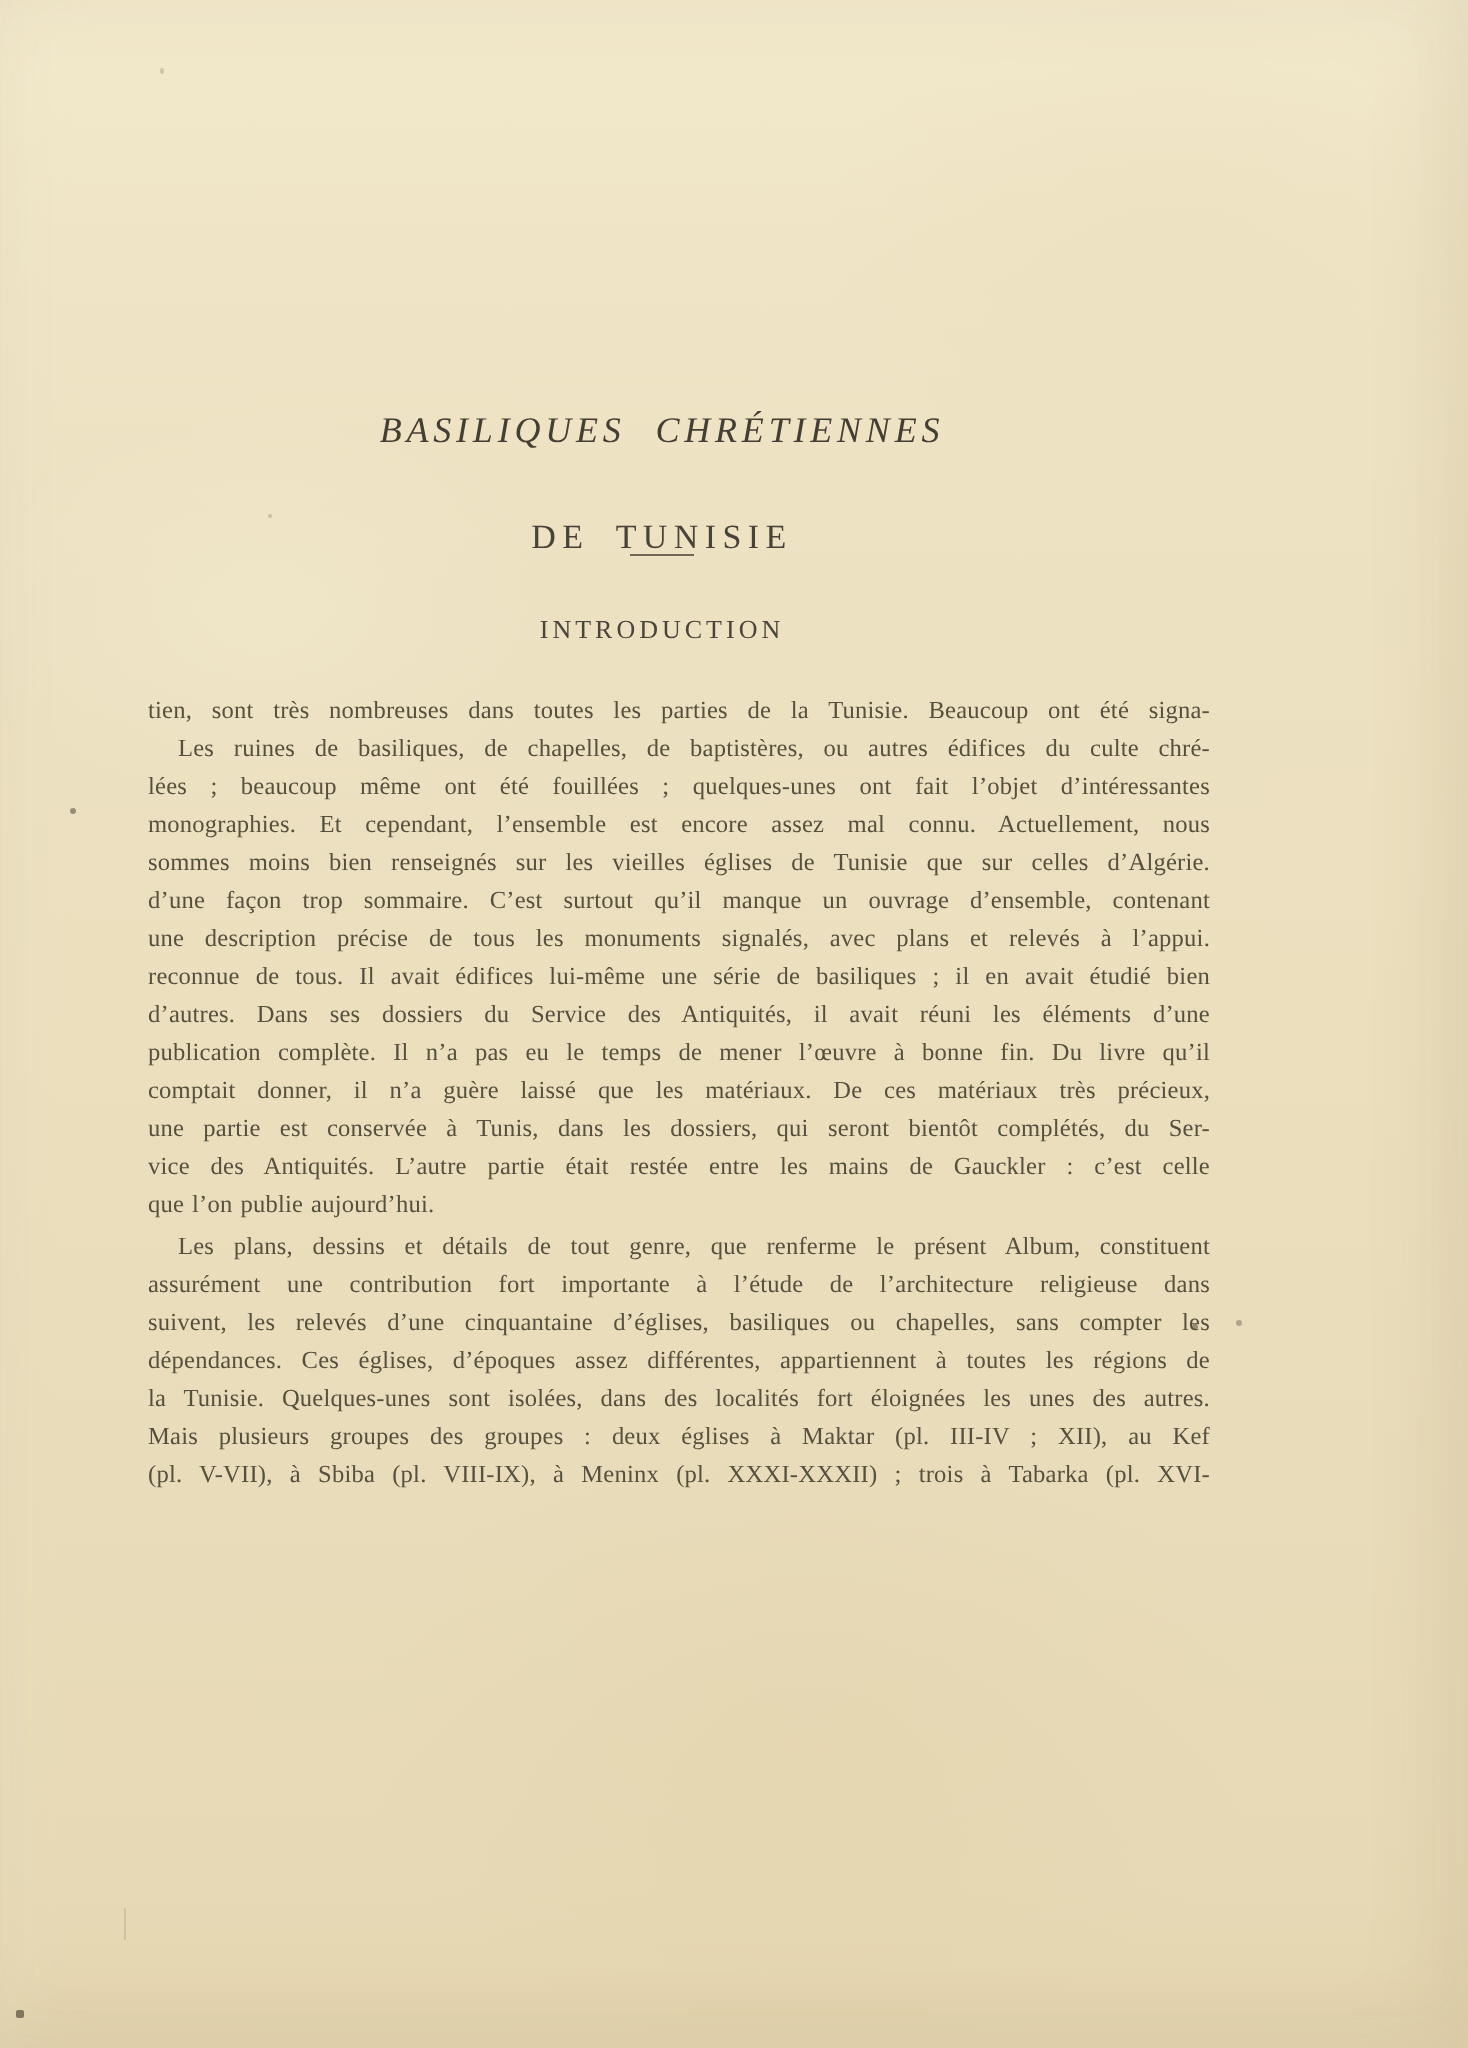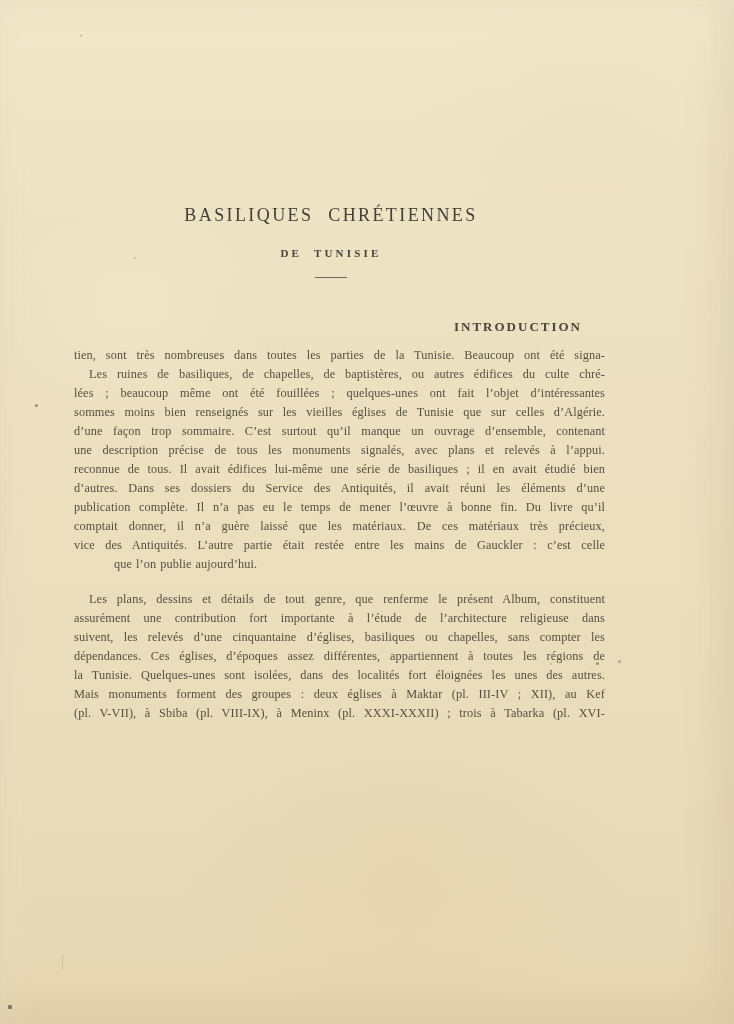--- a/index.html
+++ b/index.html
@@ -26,46 +26,46 @@
       radial-gradient(220px 150px at 18% 30%, rgba(255,250,232,0.18), rgba(255,250,232,0) 70%),
       radial-gradient(260px 180px at 80% 12%, rgba(210,185,130,0.08), rgba(210,185,130,0) 70%),
       radial-gradient(300px 220px at 55% 85%, rgba(205,180,125,0.09), rgba(205,180,125,0) 75%);
   }
 
   .heading-block { position: absolute; left: 68px; top: 0; width: 526px; text-align: center; color: #453f36; }
   .doc-title {
     position: absolute; left: 0; right: 0; top: 205px; margin: 0;
     font-size: 18px; font-weight: normal; letter-spacing: 2.4px; word-spacing: 8px;
     color: #443e35;
+    font-style: italic;
   }
   .doc-subtitle {
-    position: absolute; left: 0; right: 0; top: 243px; margin: 4px;
-    font-size: 11px; font-weight: bold; letter-spacing: 3.2px; word-spacing: 6px;
+    position: absolute; left: 0; right: 0; top: 243px; margin: 16px;
+    font-size: 17px; font-weight: normal; letter-spacing: 3.2px; word-spacing: 6px;
     color: #48423a;
   }
   .rule {
     position: absolute; top: 277px; left: 50%; margin-left: -16px;
     width: 32px; height: 1px; background: #6f6656;
   }
   .section-heading {
-    position: absolute; left: 0; right: 0; top: 307px; margin: 12px;
-    font-size: 13px; font-weight: bold; letter-spacing: 2px;
+    position: absolute; left: 0; right: 0; top: 307px; margin: 0;
+    font-size: 13px; font-weight: normal; letter-spacing: 2px;
     color: #4a443b;
-    text-align: right;
   }
 
   .body-text {
     position: absolute; left: 74px; top: 346px; width: 531px;
     font-size: 12.3px; line-height: 19px; color: #56503f;
     letter-spacing: 0.1px; word-spacing: 0.8px;
   }
   .line { text-align: justify; text-align-last: justify; white-space: normal; }
   .line.indent { text-indent: 15px; }
-  .line.endpara { text-align-last: left; margin-left: 40px; }
-  .line.p2start { margin-top: 16px; }
+  .line.endpara { text-align-last: left; }
+  .line.p2start { margin-top: 2px; }
   .rn { font-variant: small-caps; letter-spacing: 0.3px; }
   .sup { vertical-align: super; font-size: 0.62em; line-height: 0; }
 
   .speck { position: absolute; border-radius: 50%; background: rgba(84,74,56,0.55); pointer-events: none; }
   .s1 { left: 35px;  top: 404px;  width: 3px; height: 3px; }
   .s2 { left: 134px; top: 257px;  width: 2px; height: 2px; opacity: .45; }
   .s3 { left: 596px; top: 662px;  width: 3px; height: 3px; }
   .s4 { left: 618px; top: 660px;  width: 3px; height: 3px; opacity: .7; }
   .s5 { left: 8px;   top: 1005px; width: 4px; height: 4px; background: rgba(70,60,45,0.7); border-radius: 1px; }
   .s6 { left: 550px; top: 663px;  width: 2px; height: 2px; opacity: .5; }
@@ -82,36 +82,38 @@
     <h1 class="doc-title">BASILIQUES CHRÉTIENNES</h1>
     <h2 class="doc-subtitle">DE TUNISIE</h2>
     <div class="rule"></div>
     <h3 class="section-heading">INTRODUCTION</h3>
   </div>
 
   <div class="body-text">
     <div class="line">tien, sont très nombreuses dans toutes les parties de la Tunisie. Beaucoup ont été signa-</div>
     <div class="line indent">Les ruines de basiliques, de chapelles, de baptistères, ou autres édifices du culte chré-</div>
     <div class="line">lées ; beaucoup même ont été fouillées ; quelques-unes ont fait l’objet d’intéressantes</div>
+    <div class="line">monographies. Et cependant, l’ensemble est encore assez mal connu. Actuellement, nous</div>
     <div class="line">sommes moins bien renseignés sur les vieilles églises de Tunisie que sur celles d’Algérie.</div>
     <div class="line">d’une façon trop sommaire. C’est surtout qu’il manque un ouvrage d’ensemble, contenant</div>
     <div class="line">une description précise de tous les monuments signalés, avec plans et relevés à l’appui.</div>
     <div class="line">reconnue de tous. Il avait édifices lui-même une série de basiliques ; il en avait étudié bien</div>
     <div class="line">d’autres. Dans ses dossiers du Service des Antiquités, il avait réuni les éléments d’une</div>
     <div class="line">publication complète. Il n’a pas eu le temps de mener l’œuvre à bonne fin. Du livre qu’il</div>
     <div class="line">comptait donner, il n’a guère laissé que les matériaux. De ces matériaux très précieux,</div>
+    <div class="line">une partie est conservée à Tunis, dans les dossiers, qui seront bientôt complétés, du Ser-</div>
     <div class="line">vice des Antiquités. L’autre partie était restée entre les mains de Gauckler : c’est celle</div>
     <div class="line endpara">que l’on publie aujourd’hui.</div>
 
     <div class="line indent p2start">Les plans, dessins et détails de tout genre, que renferme le présent Album, constituent</div>
     <div class="line">assurément une contribution fort importante à l’étude de l’architecture religieuse dans</div>
     <div class="line">suivent, les relevés d’une cinquantaine d’églises, basiliques ou chapelles, sans compter les</div>
     <div class="line">dépendances. Ces églises, d’époques assez différentes, appartiennent à toutes les régions de</div>
     <div class="line">la Tunisie. Quelques-unes sont isolées, dans des localités fort éloignées les unes des autres.</div>
-    <div class="line">Mais monuments forment des groupes : deux églises à Maktar (pl. III-IV ; XII), au Kef</div>
+    <div class="line">Mais plusieurs groupes des groupes : deux églises à Maktar (pl. III-IV ; XII), au Kef</div>
     <div class="line">(pl. V-VII), à Sbiba (pl. VIII-IX), à Meninx (pl. XXXI-XXXII) ; trois à Tabarka (pl. XVI-</div>
   </div>
 
   <div class="speck s1"></div>
   <div class="speck s2"></div>
   <div class="speck s3"></div>
   <div class="speck s4"></div>
   <div class="speck s5"></div>
   <div class="speck s6"></div>
   <div class="speck s7"></div>

